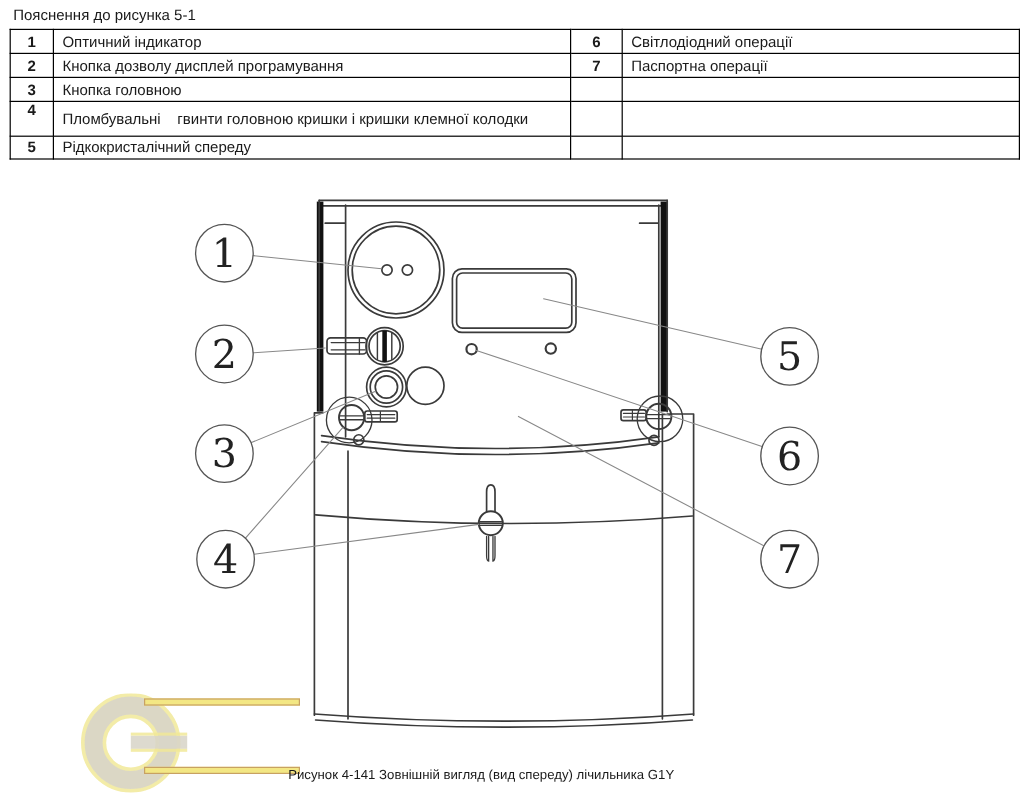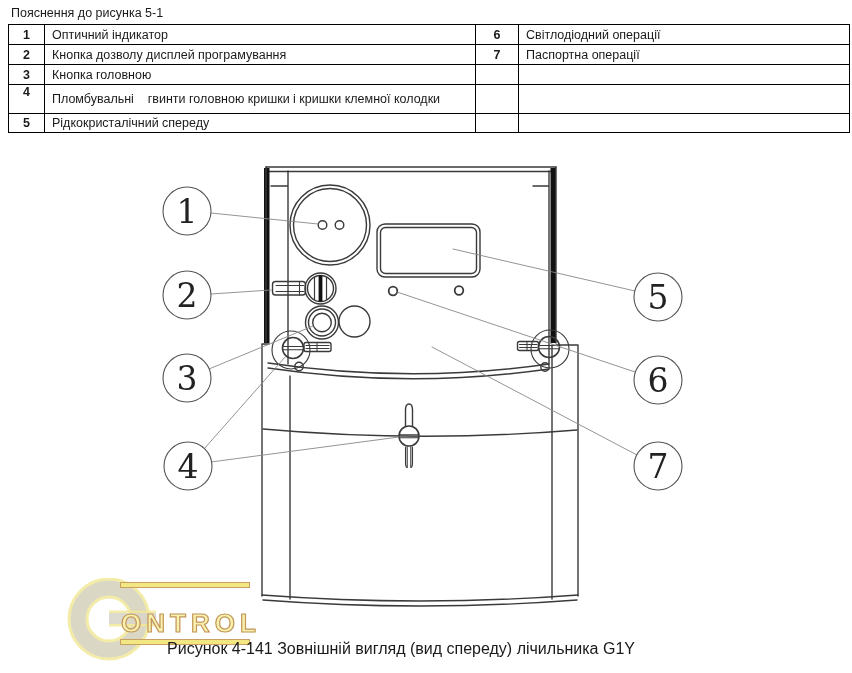--- a/index.html
+++ b/index.html
@@ -26,21 +26,21 @@
   td.desc2{width:330px;}
   td.desc1 span,td.desc2 span{
     display:block;padding:2px 4px 2px 7px;white-space:pre-wrap;
   }
   tr.r20{height:20px;} tr.r29{height:29px;} tr.r19{height:19px;}
 
   svg.diagram{position:absolute;left:0;top:0;}
 
   .caption{
     position:absolute;left:0;top:640px;width:802px;text-align:center;
-    font-size:16px;white-space:nowrap;
+    font-size:11px;white-space:nowrap;
   }
 
   
   .logo{position:absolute;left:55px;top:575px;width:220px;height:85px;opacity:0.92;}
   .logo-bar{
     position:absolute;left:65px;width:128px;height:4px;
     background:#f2e57a;border:1px solid #c49a55;
   }
   .logo-bar.top{top:7px;}
   .logo-bar.bottom{top:64px;}
@@ -245,17 +245,16 @@
 
 <div class="logo">
   <svg class="logo-e" width="112" height="84" viewBox="0 0 112 84">
     <circle cx="54" cy="41" r="31" fill="none" stroke="#f0e68f" stroke-width="21" opacity="0.85"></circle>
     <circle cx="54" cy="41" r="31" fill="none" stroke="#d6d3c4" stroke-width="15" opacity="0.9"></circle>
     <rect x="54" y="35" width="47" height="11" fill="#d6d3c4" opacity="0.9"></rect>
     <rect x="54" y="32.5" width="47" height="2.5" fill="#f0e68f" opacity="0.85"></rect>
     <rect x="54" y="46" width="47" height="2.5" fill="#f0e68f" opacity="0.85"></rect>
   </svg>
   <div class="logo-bar top"></div>
-  <div class="logo-line l2">ONTROL</div>
   <div class="logo-bar bottom"></div>
 </div>
 
 <div class="caption">Рисунок 4-141 Зовнішній вигляд (вид спереду) лічильника G1Y</div>
 
 </body></html>

